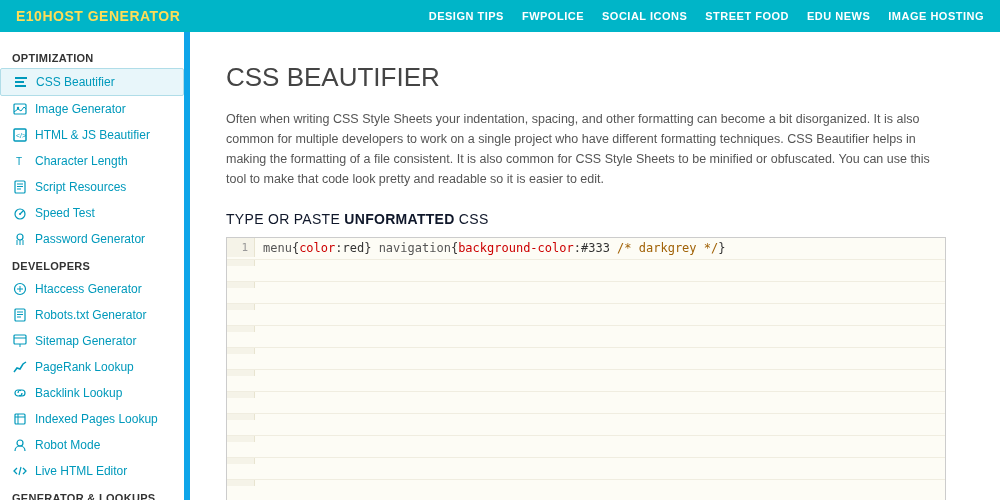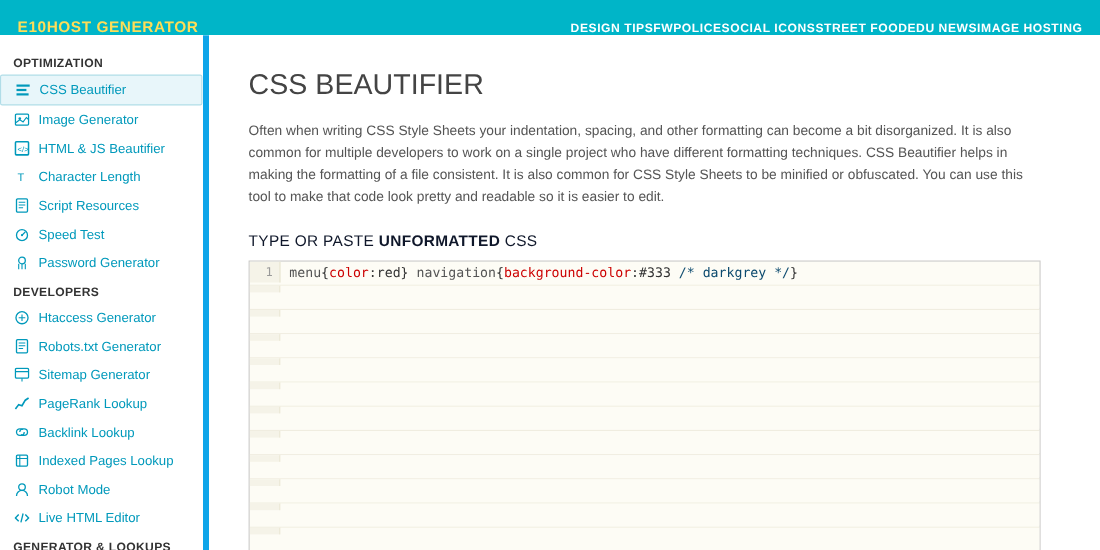--- a/index.html
+++ b/index.html
@@ -2,34 +2,35 @@
 <html><head>
   <meta charset="utf-8">
   <style>
     * { margin: 0; padding: 0; box-sizing: border-box; }
     body { font-family: Arial, sans-serif; font-size: 13px; color: #333; background: #fff; }
 
     
     #top-nav {
       background: #00b5c8;
       display: flex;
-      align-items: flex-end;
+      align-items: center;
       justify-content: space-between;
       padding: 0 16px;
       height: 32px;
     }
     #top-nav .logo {
       color: #fff;
       font-weight: bold;
       font-size: 14px;
       letter-spacing: 0.5px;
     }
     #top-nav .logo span { color: #ffdd57; }
     #top-nav .nav-links {
       display: flex;
+      gap: 18px;
     }
     #top-nav .nav-links a {
       color: #fff;
       text-decoration: none;
       font-size: 11px;
       font-weight: bold;
       letter-spacing: 0.5px;
       text-transform: uppercase;
     }
 
@@ -149,21 +150,21 @@
       padding: 3px 8px;
       color: #333;
       flex: 1;
     }
     .code-editor .line-content.empty {
       background: #fdfcf5;
     }
     .code-editor .line-content .css-selector { color: #555; }
     .code-editor .line-content .css-prop { color: #c00; }
     .code-editor .line-content .css-value { color: #333; }
-    .code-editor .line-content .css-comment { color: #0c4a6e; }
+    .code-editor .line-content .css-comment { color: #a16207; }
   </style>
 </head>
 <body>
 
 <nav id="top-nav">
   <div class="logo">
     <span style="color: rgb(255, 221, 87);">E10HOST</span><span> GENERATOR</span>
   </div>
   <div class="nav-links">
     <a>DESIGN TIPS</a>

